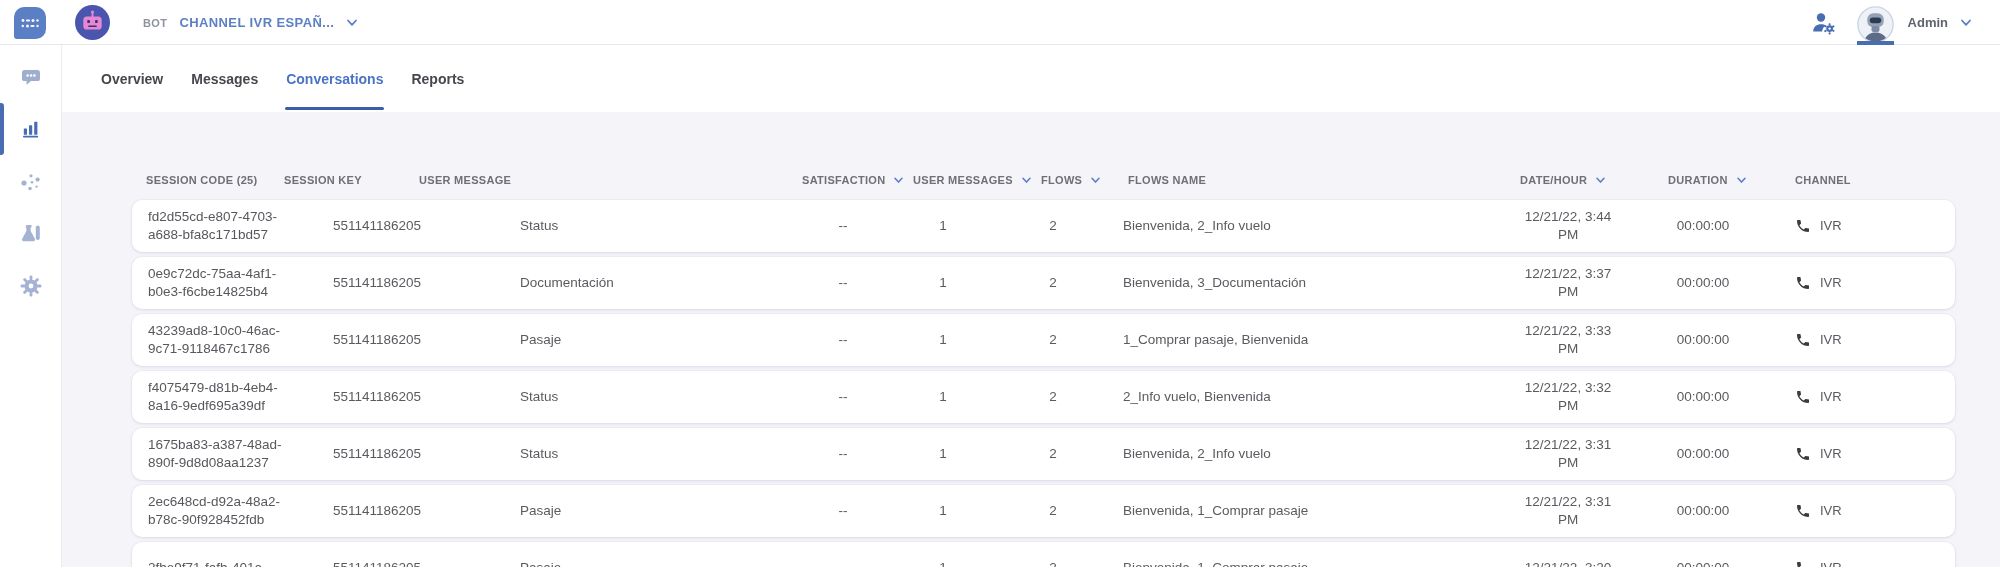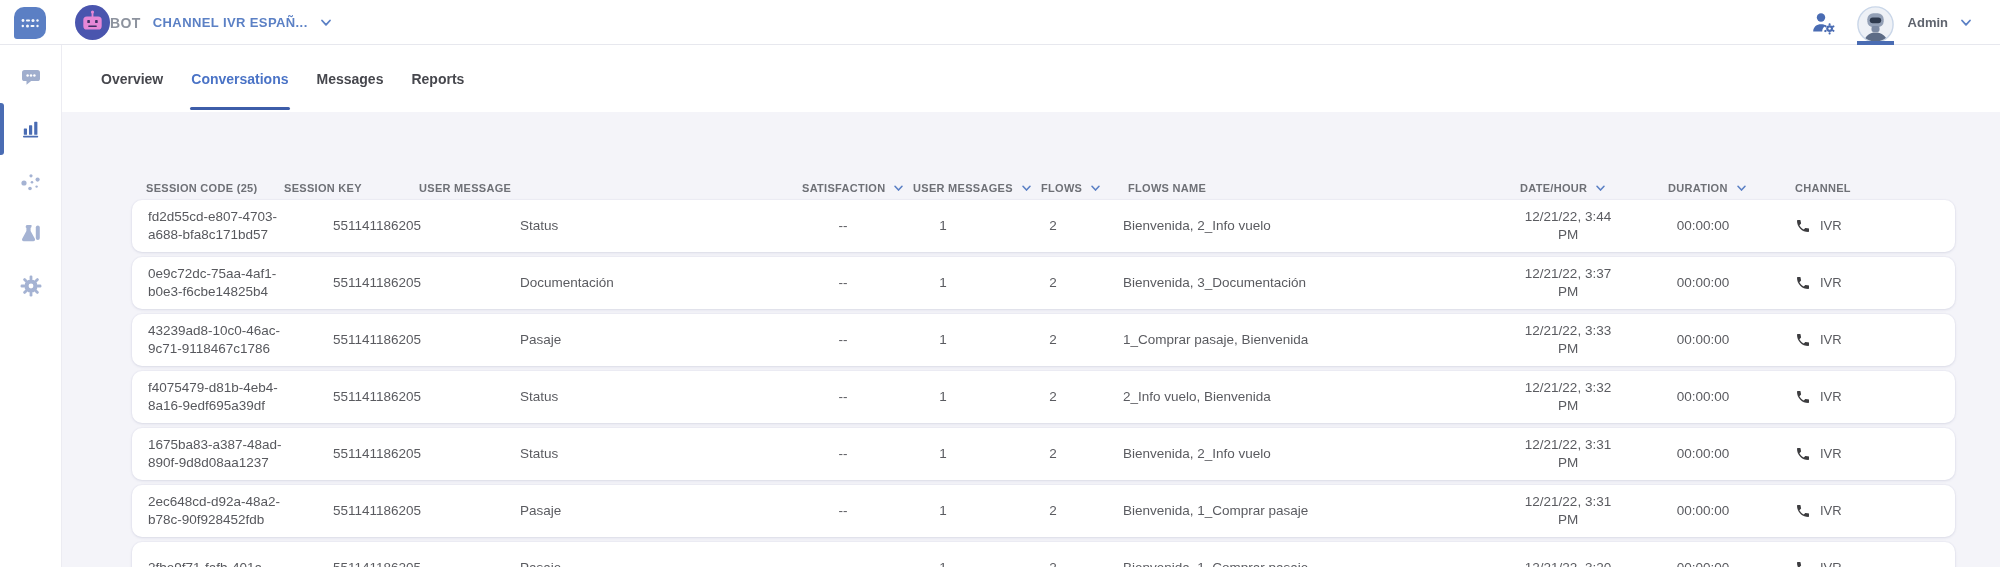--- a/index.html
+++ b/index.html
@@ -8,21 +8,21 @@
   .stage { position:relative; width:2000px; height:567px; }
 
   
   .topbar { position:absolute; top:0; left:0; right:0; height:45px; background:#fff;
             border-bottom:1px solid #e7e8ee; z-index:20; }
   .app-logo { position:absolute; left:14px; top:7px; width:32px; height:32px;
               background:#5b7fc4; border-radius:10px 10px 10px 3px; cursor:pointer; }
   .bot-selector { position:absolute; left:75px; top:0; height:45px; display:flex;
                   align-items:center; cursor:pointer; }
   .bot-avatar { width:35px; height:35px; }
-  .bot-label { font-size:14px; font-weight:700; color:#8d939e; letter-spacing:.4px; }
+  .bot-label { margin-left:33px; font-size:11px; font-weight:700; color:#8d939e; letter-spacing:.4px; }
   .bot-name { margin-left:12px; font-size:13px; font-weight:700; color:#5b80c5; letter-spacing:.4px; }
   .chev { display:inline-block; margin-left:12px; }
   .topbar-right { position:absolute; right:28px; top:0; height:45px; display:flex;
                   align-items:center; }
   .user-mgmt { width:26px; height:26px; margin-right:20px; cursor:pointer; }
   .admin-menu { display:flex; align-items:center; height:45px; position:relative; cursor:pointer;font-weight:bold; }
   .admin-avatar { width:37px; height:37px; position:relative; top:2px; }
   .admin-underline { position:absolute; left:0; width:37px; bottom:0; height:4px; background:#4a6cb3; }
   .admin-label { margin-left:14px; font-size:13px; color:#5f646e; }
 
@@ -41,21 +41,21 @@
   .tab { position:relative; height:67px; display:flex; align-items:center;
          margin-right:26px; padding:0 1px; font-size:14px; font-weight:700;
          color:#46474d; cursor:pointer; }
   .tab.active { color:#4a73c6; }
   .tab.active::after { content:""; position:absolute; left:0; right:0; bottom:2px;
                        height:3px; border-radius:2px; background:#3d5da9; }
 
   .content { position:absolute; top:67px; left:0; right:0; bottom:0; background:#f4f4f9; }
 
   
-  .thead { position:absolute; left:68px; right:45px; top:56px; height:40px;
+  .thead { position:absolute; left:68px; right:45px; top:48px; height:40px;
            display:grid; align-items:center; padding:0 16px;
            grid-template-columns:138px 135px 383px 111px 128px 87px 392px 148px 127px 1fr; }
   .th { display:flex; align-items:center; font-size:11px; font-weight:700;
         color:#6e7076; letter-spacing:.3px; white-space:nowrap; }
   .th.sortable { cursor:pointer;align-items:center; }
   .th .chev { margin-left:8px; }
 
   
   .rows { position:absolute; left:70px; right:45px; top:88px; display:flex;
           flex-direction:column; gap:5px; }
@@ -215,25 +215,25 @@
       </svg>
     </div>
   </div>
 
   <div class="main">
 
     <div class="tabsbar">
       <div class="tab">
           <span>Overview</span>
         </div>
+      <div class="tab">
+          <span>Messages</span>
+        </div>
       <div class="tab active">
           <span>Conversations</span>
-        </div>
-      <div class="tab">
-          <span>Messages</span>
         </div>
       <div class="tab">
           <span>Reports</span>
         </div>
     </div>
 
     <div class="content">
 
       <div class="thead">
         <div class="th">

